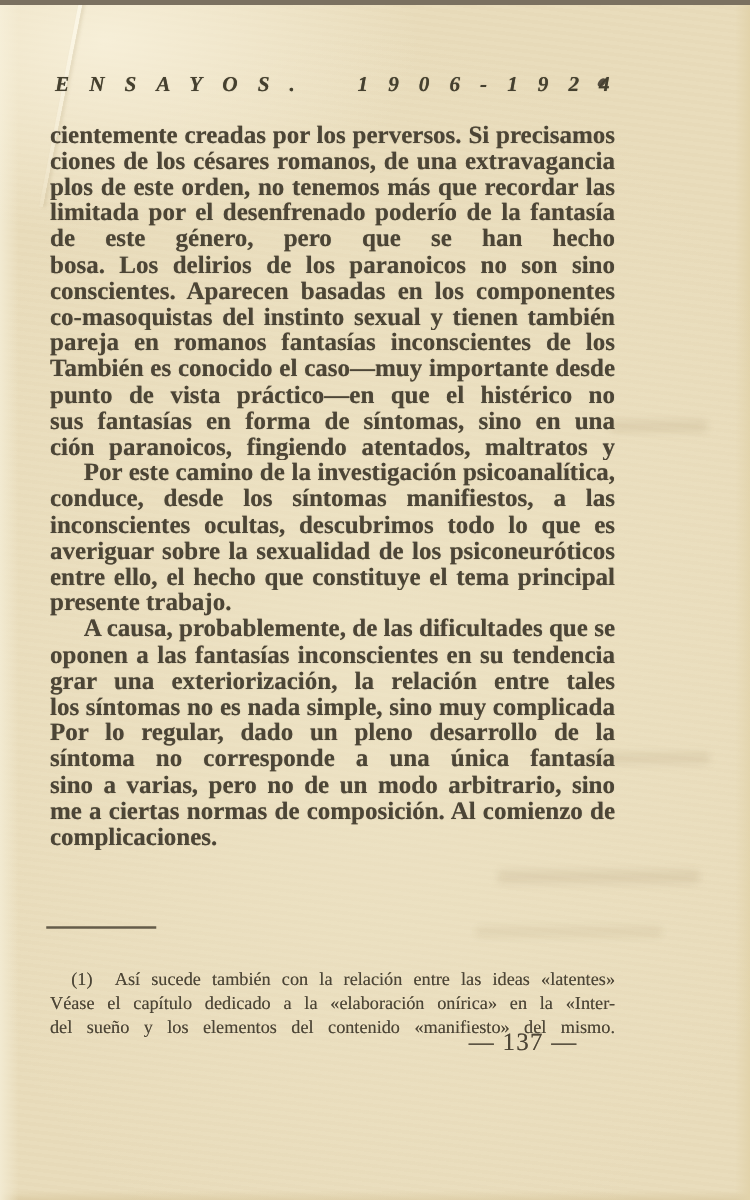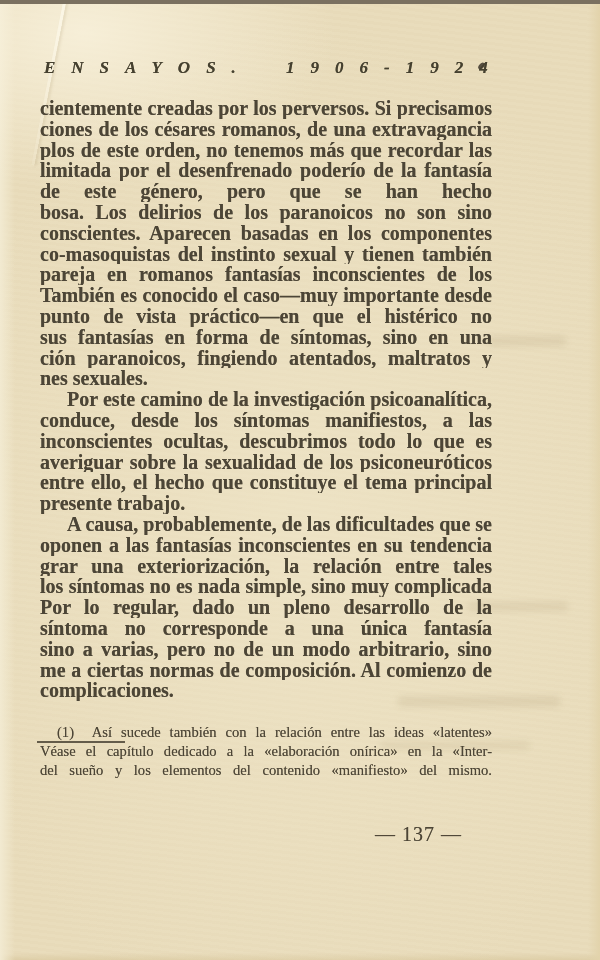--- a/index.html
+++ b/index.html
@@ -36,21 +36,21 @@
     height:20.8px;line-height:20.8px;overflow:hidden;
     text-align:justify;text-align-last:justify;
   }
   .line.short{text-align:left;text-align-last:left;}
   .body-text .line.ind{text-indent:27px;}
   .fn-rule{
     position:absolute;left:37px;top:737px;width:88px;height:2px;
     background:#4c4536;opacity:0.85;
   }
   .footnote{
-    position:absolute;left:40px;top:719px;width:452px;
+    position:absolute;left:40px;top:771px;width:452px;
     font-size:14.6px;
     text-shadow:0 0 0.5px rgba(76,69,54,0.6);
   }
   .footnote .line{
     height:19.2px;line-height:19.2px;overflow:hidden;
     text-align:justify;text-align-last:justify;
   }
   .footnote .line.ind{text-indent:17px;}
   .page-number{
     position:absolute;left:40px;top:819px;width:452px;
@@ -101,21 +101,20 @@
       <div class="line">limitada por el desenfrenado poderío de la fantasía mor-</div>
       <div class="line">de este género, pero que se han hecho inmediatamente</div>
       <div class="line">bosa. Los delirios de los paranoicos no son sino fantasías</div>
       <div class="line">conscientes. Aparecen basadas en los componentes sádi-</div>
       <div class="line">co-masoquistas del instinto sexual y tienen también su</div>
       <div class="line">pareja en romanos fantasías inconscientes de los histéricos.</div>
       <div class="line">También es conocido el caso—muy importante desde el</div>
       <div class="line">punto de vista práctico—en que el histérico no exterioriza</div>
       <div class="line">sus fantasías en forma de síntomas, sino en una realiza-</div>
       <div class="line">ción paranoicos, fingiendo atentados, maltratos y agresio-</div>
-      <div class="line short">nes sexuales.</div>
       <div class="line ind">Por este camino de la investigación psicoanalítica, que</div>
       <div class="line">conduce, desde los síntomas manifiestos, a las fantasías</div>
       <div class="line">inconscientes ocultas, descubrimos todo lo que es posible</div>
       <div class="line">averiguar sobre la sexualidad de los psiconeuróticos y</div>
       <div class="line">entre ello, el hecho que constituye el tema principal del</div>
       <div class="line short">presente trabajo.</div>
       <div class="line ind">A causa, probablemente, de las dificultades que se</div>
       <div class="line">oponen a las fantasías inconscientes en su tendencia a lo-</div>
       <div class="line">grar una exteriorización, la relación entre tales fantasías y</div>
       <div class="line">los síntomas no es nada simple, sino muy complicada (1).</div>

